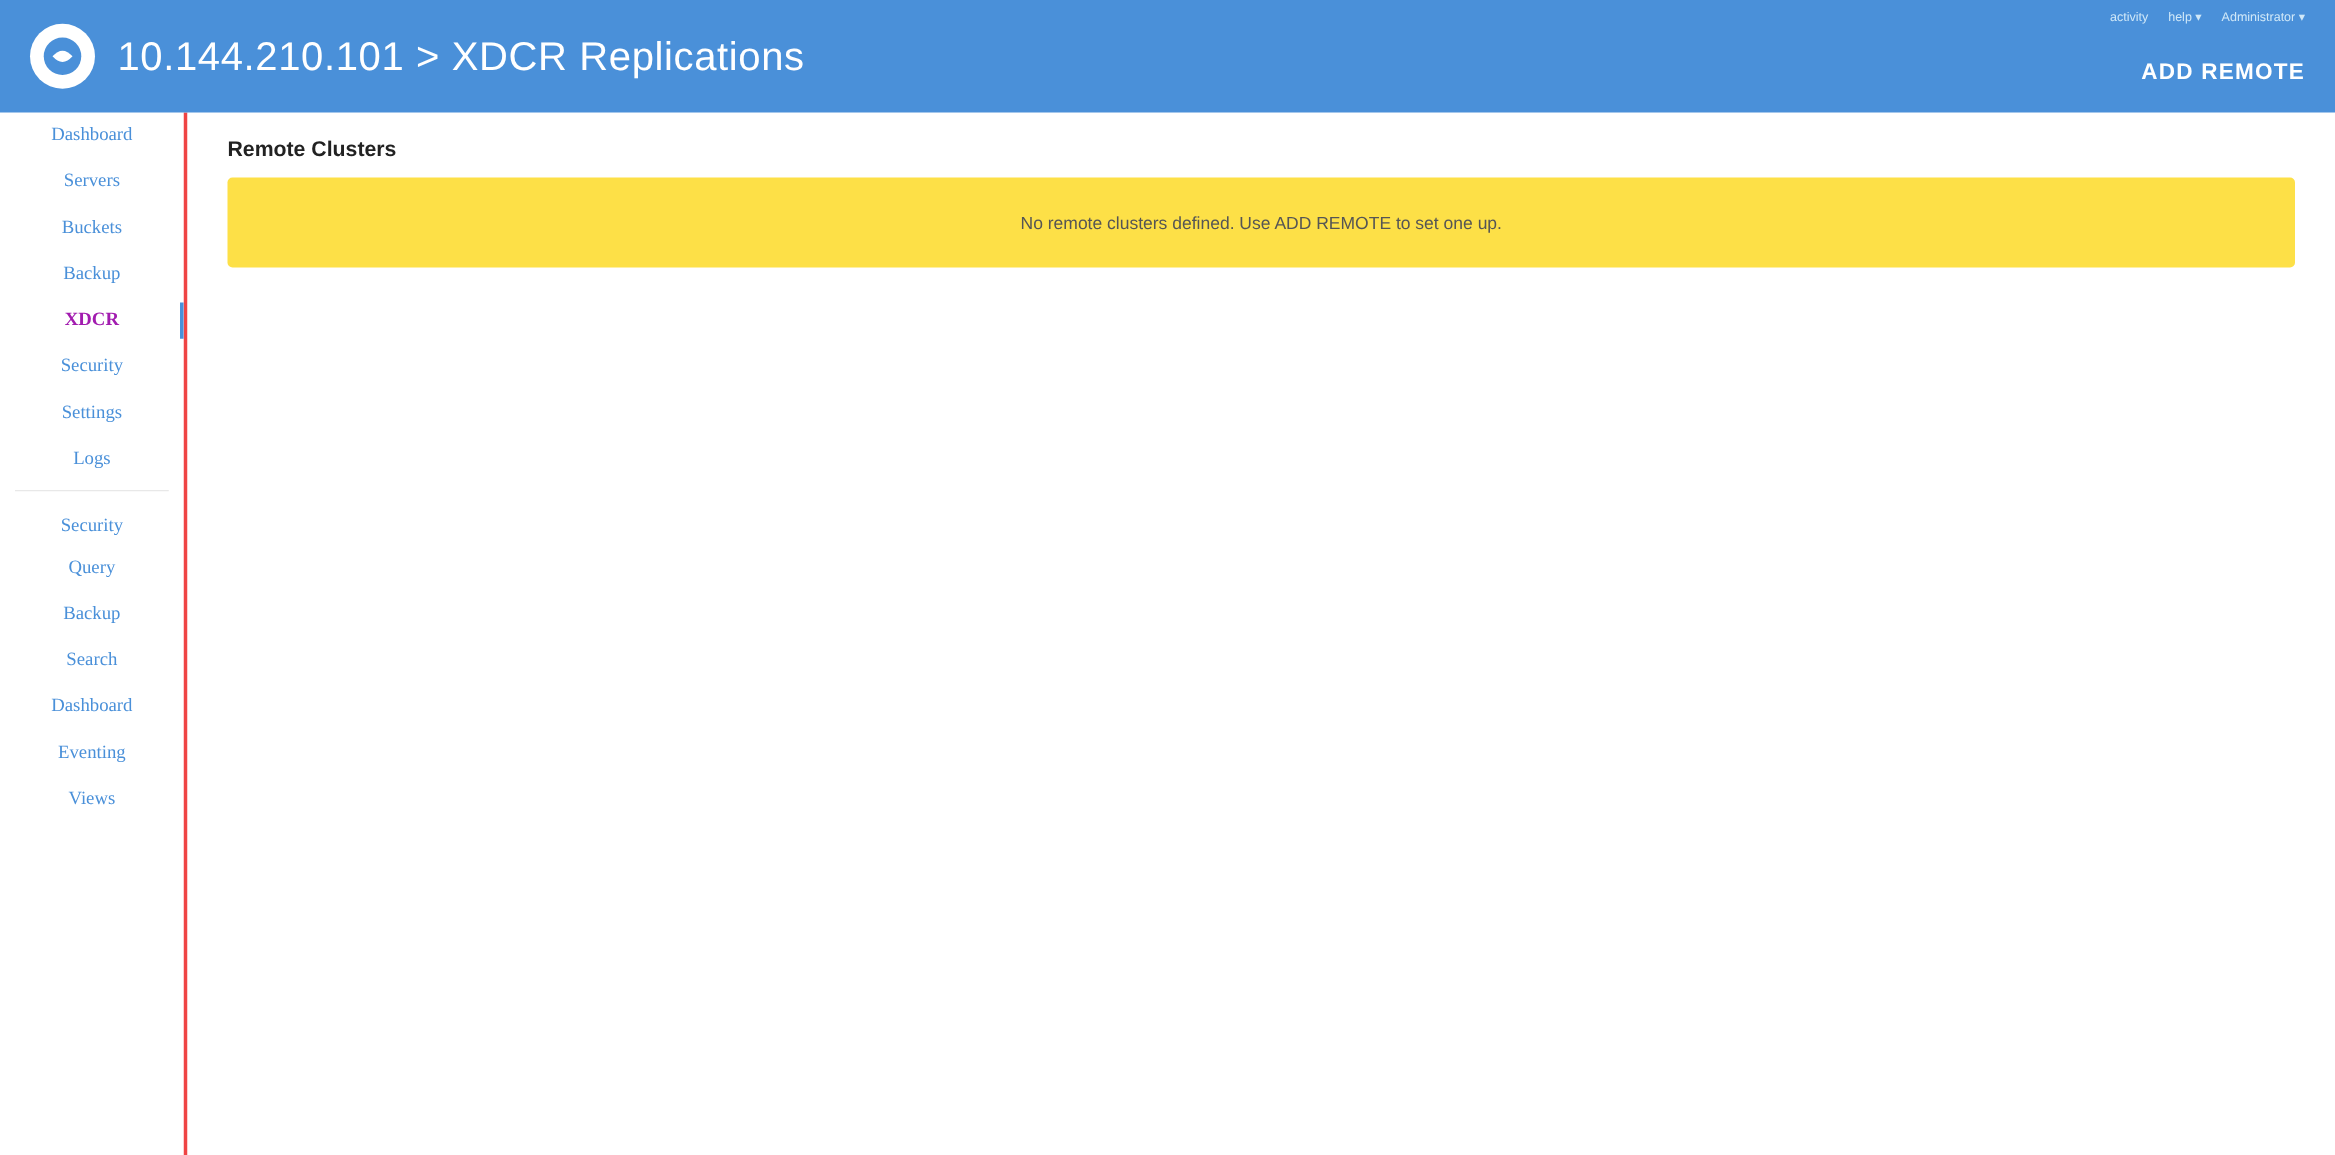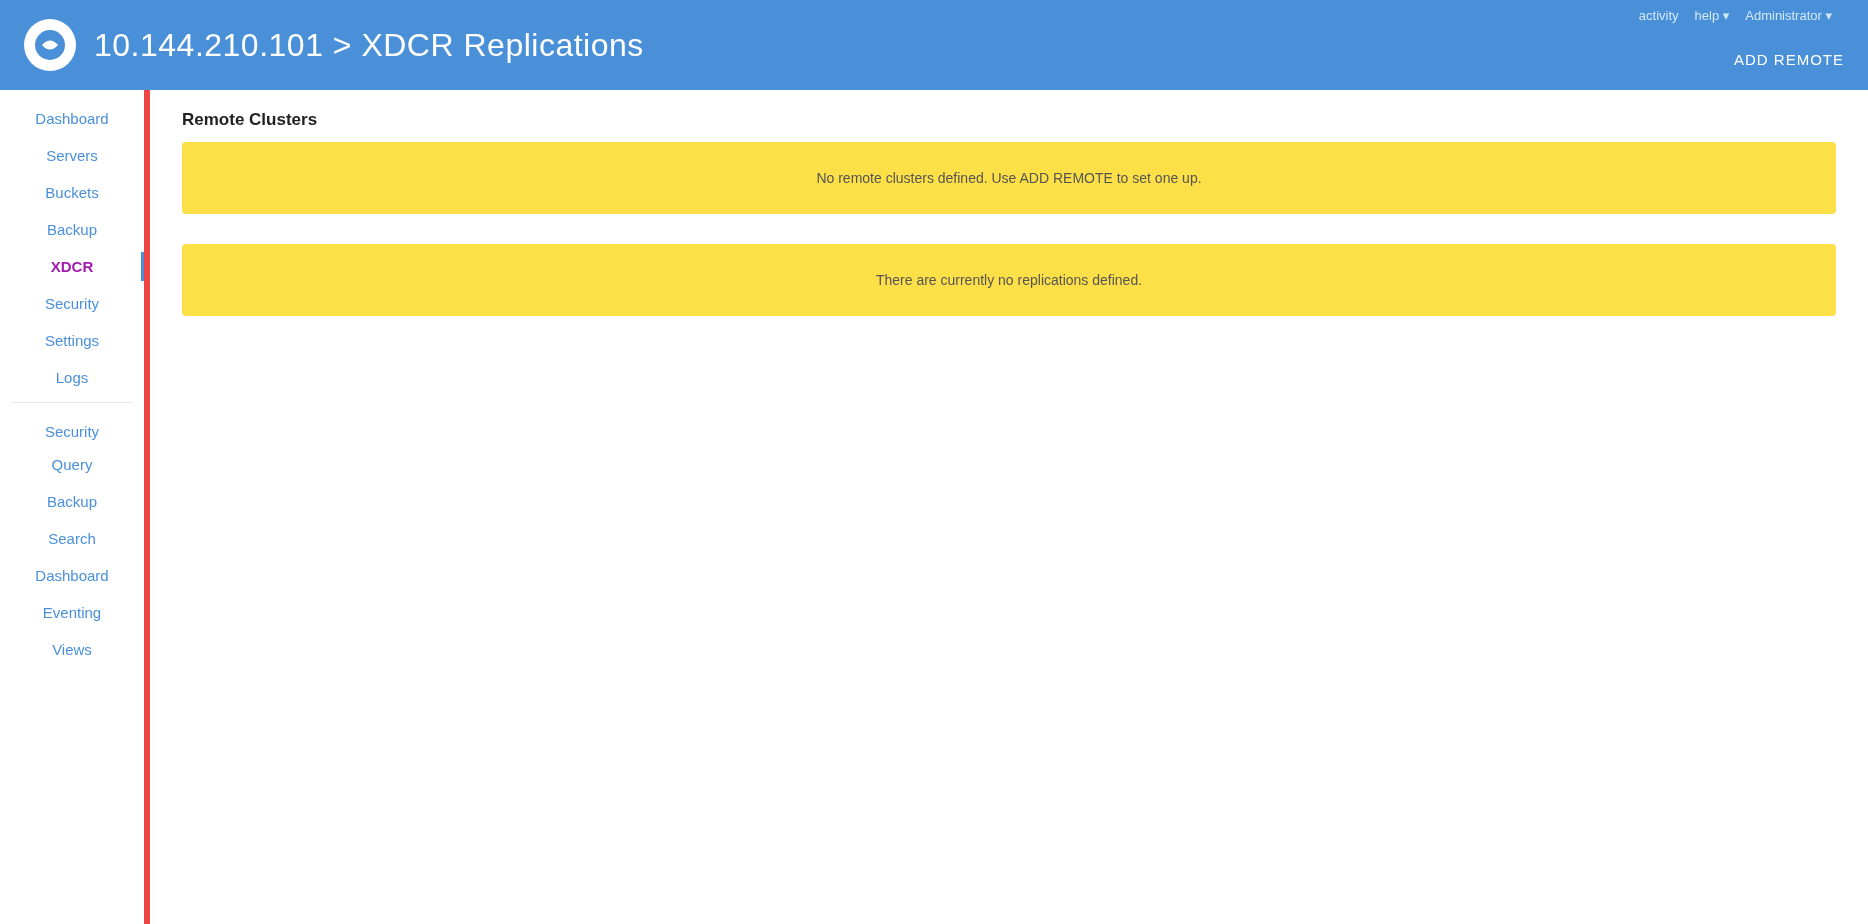--- a/index.html
+++ b/index.html
@@ -30,36 +30,36 @@
       height: 34px;
     }
     .topbar-title {
       color: #fff;
       font-size: 32px;
       font-weight: 400;
       letter-spacing: 0.5px;
     }
     .topbar-meta {
       position: absolute;
-      right: 36px;
+      right: 24px;
       top: 8px;
       display: flex;
       gap: 16px;
       align-items: center;
-      font-size: 13px;
+      font-size: 10px;
       color: #d0e8f8;
     }
     .topbar-meta a {
       color: #d0e8f8;
       text-decoration: none;
     }
     .add-remote-btn {
       color: #fff;
-      font-size: 15px;
-      font-weight: normal;
+      font-size: 18px;
+      font-weight: bold;
       letter-spacing: 1px;
       text-transform: uppercase;
       background: transparent;
       border: none;
       cursor: pointer;
       padding: 0;
       position: absolute;
       right: 24px;
       bottom: 22px;
     }
@@ -68,23 +68,23 @@
     .layout {
       display: flex;
       height: calc(924px - 90px);
     }
 
     
     .sidebar {
       width: 150px;
       min-width: 150px;
       background: #fff;
-      border-right: 6px solid #ef4444;
-      padding-top: 10px;
+      border-right: 3px solid #ef4444;
       overflow-y: auto;
+      font-family: Liberation Serif, serif;
     }
     .sidebar-item {
       display: block;
       text-align: center;
       padding: 10px 4px;
       color: #4a90d9;
       text-decoration: none;
       font-size: 15px;
       cursor: pointer;
       position: relative;
@@ -195,18 +195,15 @@
     <a class="sidebar-item">Views</a>
   </nav>
 
   <div class="main-content">
 
     <div class="section-title">Remote Clusters</div>
     <div class="empty-box">
       <span>No remote clusters defined. Use ADD REMOTE to set one up.</span>
     </div>
 
-    <div class="empty-box">
-      <span>There are currently no replications defined.</span>
-    </div>
 
   </div>
 </div>
 
 </body></html>

